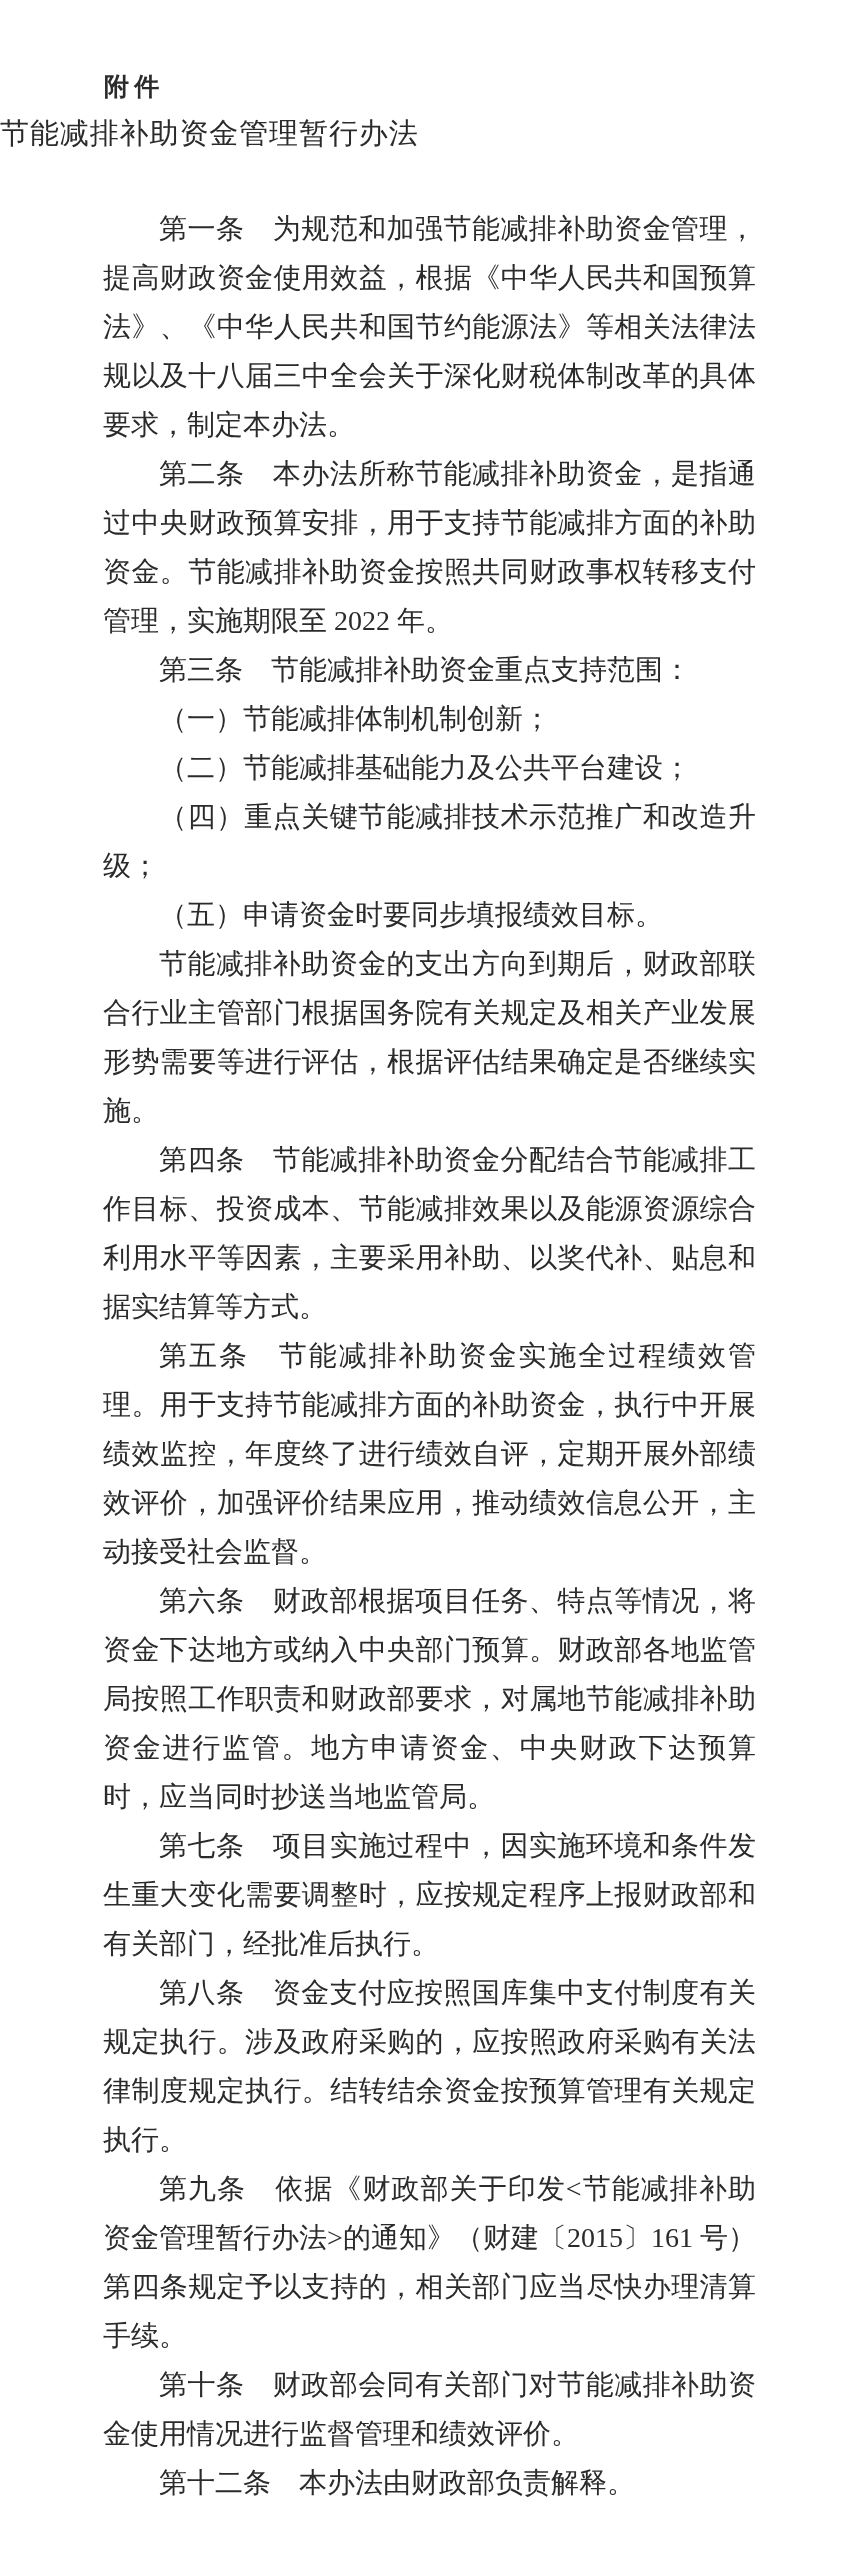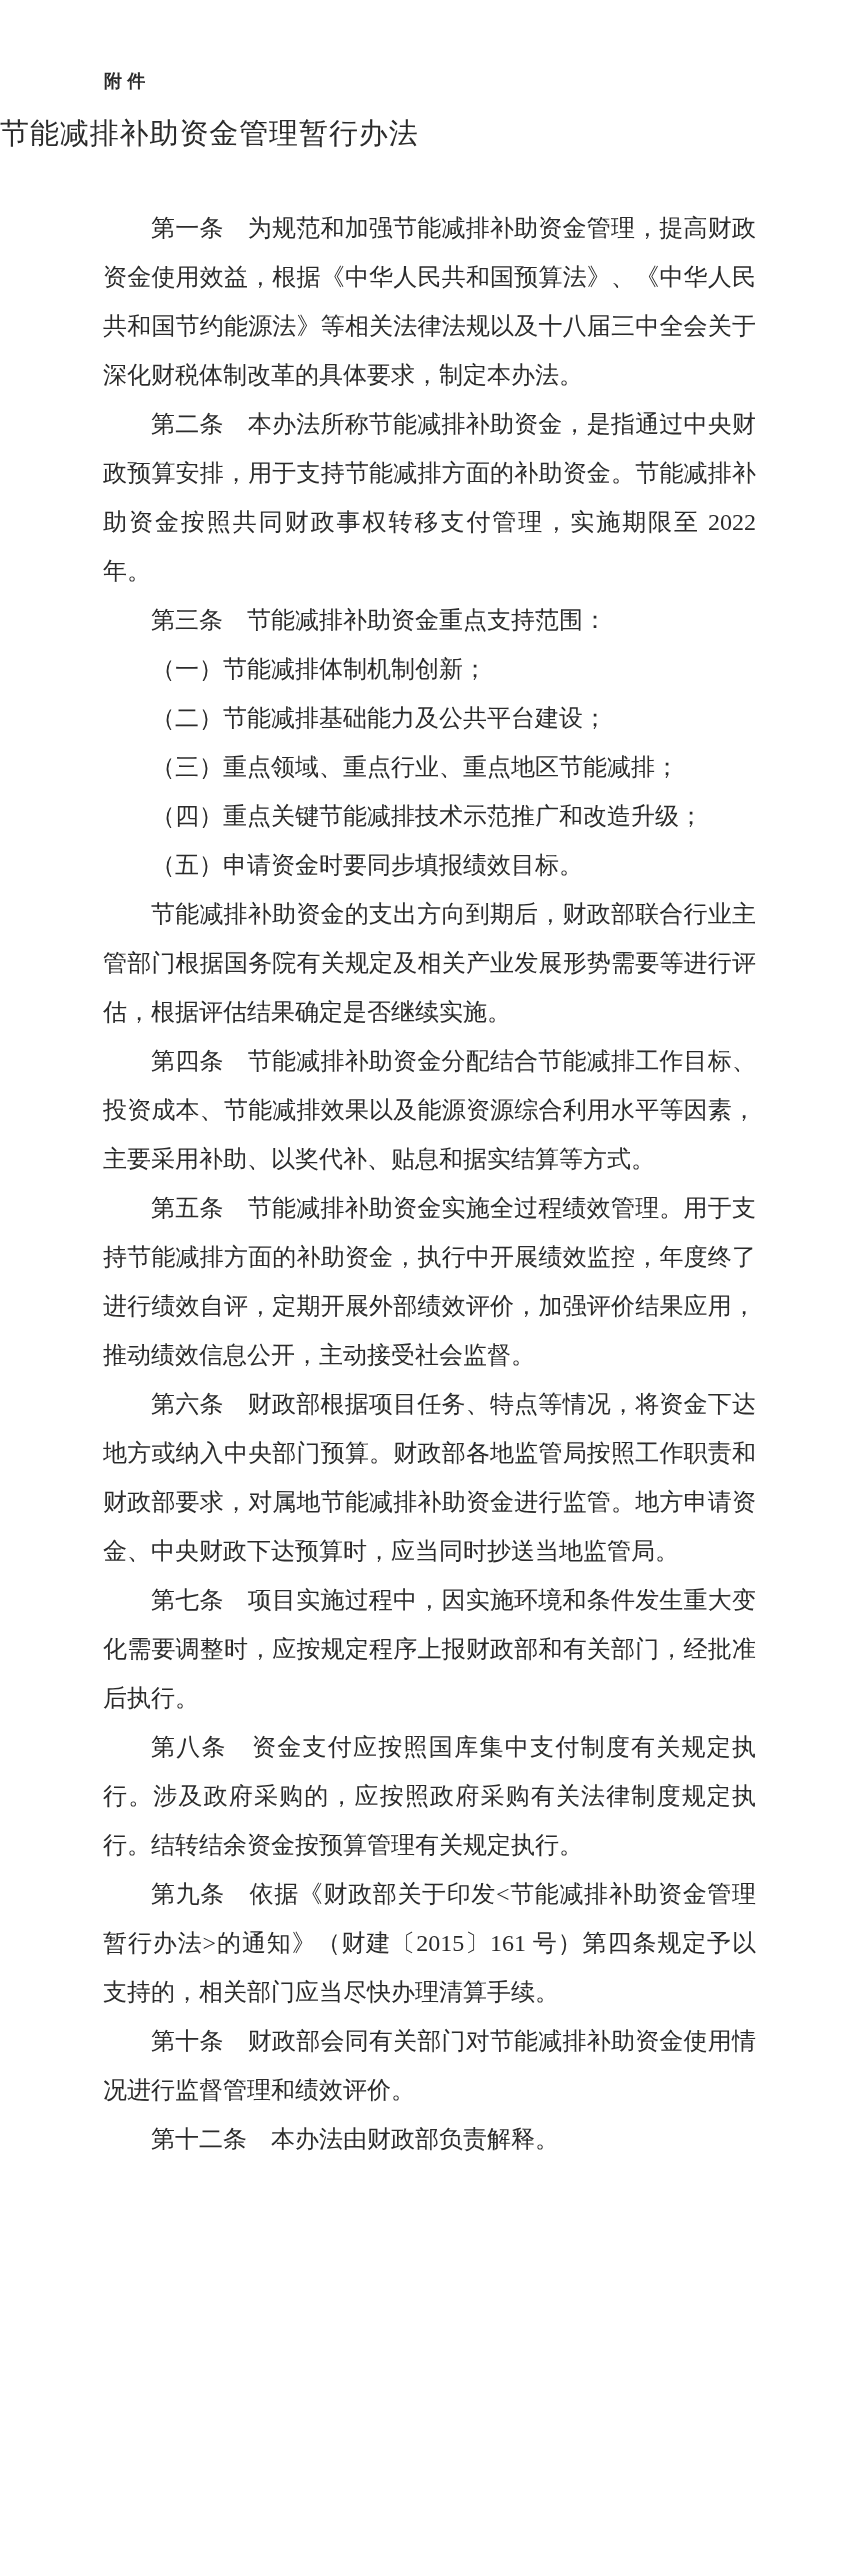--- a/index.html
+++ b/index.html
@@ -20,41 +20,41 @@
     color: var(--ink, #2b2b2b);
     font-family: "Liberation Serif", "DejaVu Serif", serif;
     overflow: hidden;
   }
   .attachment {
     position: absolute;
     top: 71px;
     left: 104px;
     font-family: "Liberation Sans", "DejaVu Sans", sans-serif;
     font-weight: bold;
-    font-size: 18px;
+    font-size: 25px;
     letter-spacing: 5.2px;
     line-height: 1.2;
   }
   .doc-title {
     position: absolute;
     top: 115px;
     left: 0;
     width: 100%;
     text-align: left;
     font-size: 29px;
     font-weight: 500;
     letter-spacing: 0.9px;
     line-height: 1.25;
   }
   .doc-body {
     position: absolute;
     top: 204px;
     left: 103px;
     width: 653px;
-    font-size: 24px;
+    font-size: 28px;
     line-height: 49px;
     text-align: justify;
   }
   .doc-body p {
     margin: 0;
     padding: 0;
     text-indent: 2em;
   }
 </style>
 </head>
@@ -65,21 +65,20 @@
   <div class="attachment">附件</div>
 
   <div class="doc-title">节能减排补助资金管理暂行办法</div>
 
   <div class="doc-body">
     <p>第一条　为规范和加强节能减排补助资金管理，提高财政资金使用效益，根据《中华人民共和国预算法》、《中华人民共和国节约能源法》等相关法律法规以及十八届三中全会关于深化财税体制改革的具体要求，制定本办法。</p>
     <p>第二条　本办法所称节能减排补助资金，是指通过中央财政预算安排，用于支持节能减排方面的补助资金。节能减排补助资金按照共同财政事权转移支付管理，实施期限至 2022 年。</p>
     <p>第三条　节能减排补助资金重点支持范围：</p>
     <p>（一）节能减排体制机制创新；</p>
     <p>（二）节能减排基础能力及公共平台建设；</p>
-    <p>（三）重点领域、重点行业、重点地区节能减排；</p>
     <p>（四）重点关键节能减排技术示范推广和改造升级；</p>
     <p>（五）申请资金时要同步填报绩效目标。</p>
     <p>节能减排补助资金的支出方向到期后，财政部联合行业主管部门根据国务院有关规定及相关产业发展形势需要等进行评估，根据评估结果确定是否继续实施。</p>
     <p>第四条　节能减排补助资金分配结合节能减排工作目标、投资成本、节能减排效果以及能源资源综合利用水平等因素，主要采用补助、以奖代补、贴息和据实结算等方式。</p>
     <p>第五条　节能减排补助资金实施全过程绩效管理。用于支持节能减排方面的补助资金，执行中开展绩效监控，年度终了进行绩效自评，定期开展外部绩效评价，加强评价结果应用，推动绩效信息公开，主动接受社会监督。</p>
     <p>第六条　财政部根据项目任务、特点等情况，将资金下达地方或纳入中央部门预算。财政部各地监管局按照工作职责和财政部要求，对属地节能减排补助资金进行监管。地方申请资金、中央财政下达预算时，应当同时抄送当地监管局。</p>
     <p>第七条　项目实施过程中，因实施环境和条件发生重大变化需要调整时，应按规定程序上报财政部和有关部门，经批准后执行。</p>
     <p>第八条　资金支付应按照国库集中支付制度有关规定执行。涉及政府采购的，应按照政府采购有关法律制度规定执行。结转结余资金按预算管理有关规定执行。</p>
     <p>第九条　依据《财政部关于印发&lt;节能减排补助资金管理暂行办法&gt;的通知》（财建〔2015〕161 号）第四条规定予以支持的，相关部门应当尽快办理清算手续。</p>
     <p>第十条　财政部会同有关部门对节能减排补助资金使用情况进行监督管理和绩效评价。</p>

